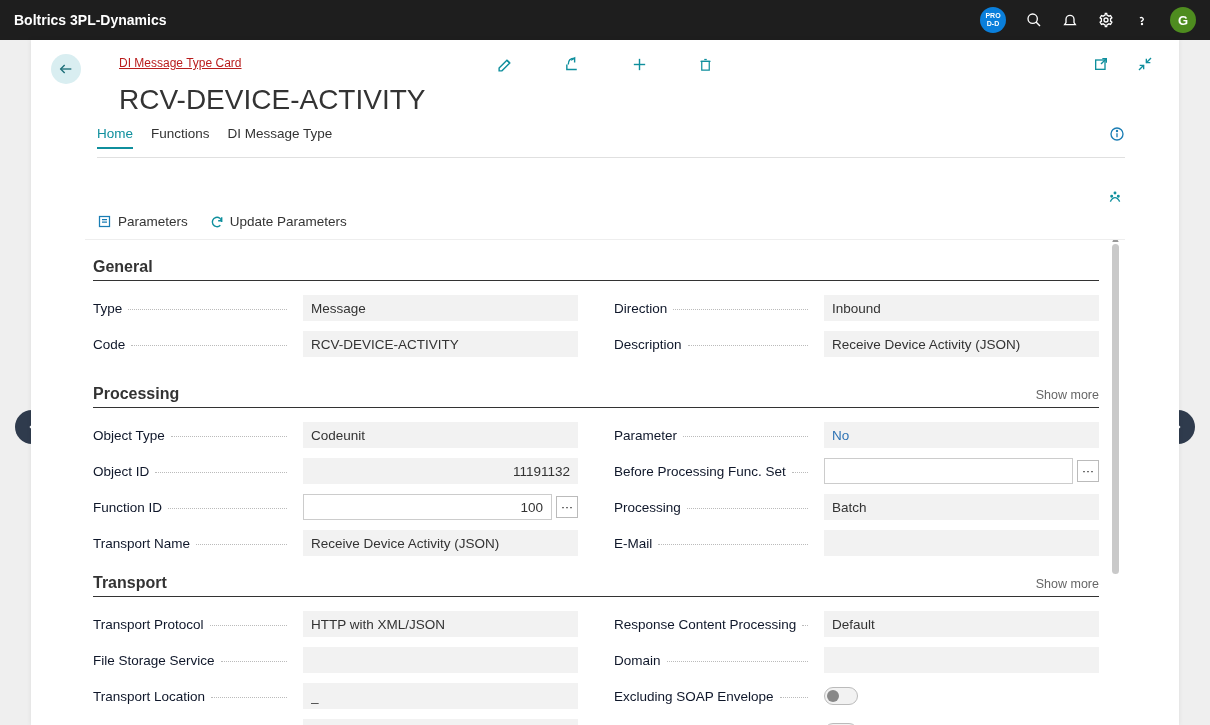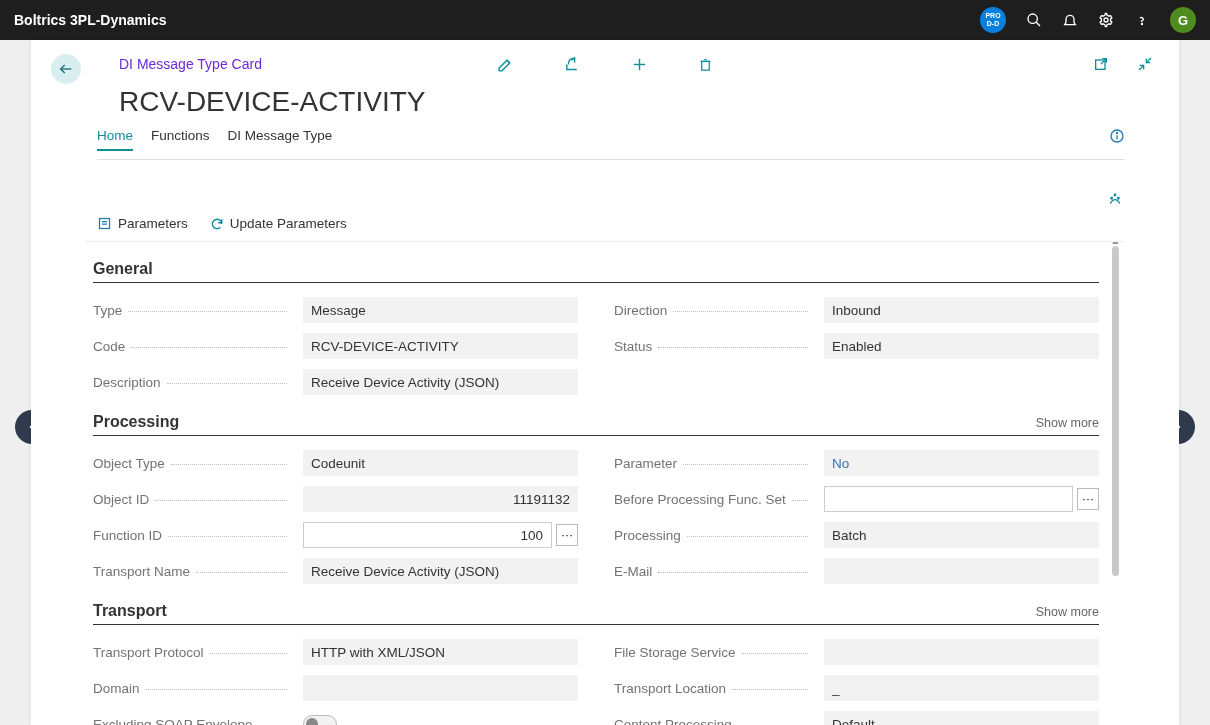--- a/index.html
+++ b/index.html
@@ -8,21 +8,21 @@
   .topbar-left { font-size: 14px; font-weight: 600; }
   .topbar-right { display: flex; align-items: center; gap: 20px; }
   .env-badge { background: #0a7fdb; color: #fff; border-radius: 50%; width: 26px; height: 26px; display:flex; align-items:center; justify-content:center; flex-direction:column; font-size: 7px; font-weight:700; line-height:8px;}
   .topbar-icon { color: #fff; cursor: pointer; }
   .topbar-icon svg { display:block; }
   .avatar-circle { background:#4e8c1f; width:26px; height:26px; border-radius:50%; display:flex; align-items:center; justify-content:center; font-size:13px; font-weight:600; color:#fff; }
   .workspace { position:relative; display:flex; justify-content:center; padding-top:0; height:685px; background:#efefef;}
   .card { background:#fff; width:1148px; height:100%; position:relative; border-radius:0; box-shadow:0 0 5px rgba(0,0,0,0.08);}
   .card-inner { padding: 12px 54px 0 54px; height:100%; position:relative;}
   .back-circle { position:absolute; left:20px; top:14px; width:30px; height:30px; border-radius:50%; background:#d9eef1; color:#1b6e77; display:flex;align-items:center;justify-content:center; cursor:pointer;}
-  .card-subtitle { font-size: 14px; color:#6d28d9; margin-left: 34px; padding-top: 4px;}
+  .card-subtitle { font-size: 12px; color:#b91c1c; margin-left: 34px; padding-top: 4px; text-decoration: underline;}
   .card-actions { position:absolute; left:0; right:0; top:16px; display:flex; justify-content:center; gap:50px;}
   .action-btn { color:#0f8f9d; cursor:pointer; }
   .card-right-actions { position:absolute; right:26px; top:16px; display:flex; gap:28px;}
   .page-title { font-size: 28px; font-weight: 300; color:#333; margin: 14px 0 10px 34px;}
   .tabs { display:flex; gap:18px; margin-left:12px; padding-bottom:8px; border-bottom:1px solid #e0e0e0; position:relative;}
   .tab { font-size: 13.5px; color:#333; padding-bottom:6px; cursor:pointer;}
   .tab.active { color:#0f8f9d; border-bottom:2px solid #0f8f9d; }
   .info-icon { position:absolute; right:0; top:0; color:#1a7db4; cursor:pointer;}
   .subbar { display:flex; align-items:center; gap:22px; padding:10px 0 10px 12px; font-size:13.5px; border-bottom:1px solid #eee;}
   .subbar-item { display:flex; align-items:center; gap:6px; color:#333; cursor:pointer;margin-top:46px; }
@@ -31,21 +31,21 @@
   .scroll-area { height: calc(100% - 155px); overflow:hidden; position:relative;margin-left:8px;}
   .content { padding-right:26px;}
   .scrollbar-fake { position:absolute; right:6px; top:4px; width:7px; height:330px; background:#c9c9c9; border-radius:4px;}
   .scrollarrow { position:absolute; right:4px; top:-8px; color:#999; font-size:11px;}
   .section { margin-top:18px; }
   .section-header { display:flex; align-items:baseline; border-bottom:1px solid #333; padding-bottom:4px;}
   .section-title { font-size:16px; font-weight:600; color:#333;}
   .showmore { margin-left:auto; font-size:12.5px; color:#666; cursor:pointer;}
   .fields-grid { display:grid; grid-template-columns: 1fr 1fr; column-gap:36px; row-gap:10px; margin-top:14px;}
   .field-row { display:flex; align-items:center; gap:10px; height:26px;}
-  .field-label-wrap { width:200px; display:flex; align-items:baseline; overflow:hidden; white-space:nowrap; font-size:13.5px; color:#737373;}
+  .field-label-wrap { width:200px; display:flex; align-items:baseline; overflow:hidden; white-space:nowrap; font-size:13.5px; color:#0f172a;}
   .dots { flex:1; border-bottom: 1.5px dotted #bbb; margin-left:6px; margin-right:6px; position:relative; top:-3px;}
   .field-value { flex:1; min-width:0;}
   .field-input { width:100%; height:26px; background:#f2f2f2; border:none; font-size:13.5px; color:#333; padding:0 8px;}
   .field-input.right { text-align:right;}
   .field-link { color:#2f74b5;}
   .assist-btn { width:22px; height:22px; border:1px solid #bbb; background:#fff; display:flex; align-items:center; justify-content:center; font-size:12px; cursor:pointer; margin-left:4px;}
   .combo-wrap { display:flex; align-items:center;}
   .combo-wrap .field-input { flex:1;}
   .toggle { width:34px; height:18px; border:1px solid #bbb; border-radius:9px; background:#f2f2f2; position:relative;}
   .toggle::after { content:""; width:12px; height:12px; border-radius:50%; background:#888; position:absolute; left:2px; top:2px;}
@@ -212,27 +212,20 @@
                 </div>
               <div class="field-row">
                   <div class="field-label-wrap">
                     <span>Code</span>
                     <span class="dots"></span>
                   </div>
                   <div class="field-value"><input class="field-input" readonly="" value="RCV-DEVICE-ACTIVITY" style=""></div>
                 </div>
               <div class="field-row">
                   <div class="field-label-wrap">
-                    <span>Status</span>
-                    <span class="dots"></span>
-                  </div>
-                  <div class="field-value"><input class="field-input" readonly="" value="Enabled" style=""></div>
-                </div>
-              <div class="field-row">
-                  <div class="field-label-wrap">
                     <span>Description</span>
                     <span class="dots"></span>
                   </div>
                   <div class="field-value"><input class="field-input" readonly="" value="Receive Device Activity (JSON)" style=""></div>
                 </div>
               <div></div>
             </div>
           </div>
 
           <div class="section">
@@ -314,20 +307,27 @@
             <div class="fields-grid">
               <div class="field-row">
                   <div class="field-label-wrap">
                     <span>Transport Protocol</span>
                     <span class="dots"></span>
                   </div>
                   <div class="field-value"><input class="field-input" readonly="" value="HTTP with XML/JSON" style=""></div>
                 </div>
               <div class="field-row">
                   <div class="field-label-wrap">
+                    <span>Response Content Processing</span>
+                    <span class="dots"></span>
+                  </div>
+                  <div class="field-value"><input class="field-input" readonly="" value="Default" style=""></div>
+                </div>
+              <div class="field-row">
+                  <div class="field-label-wrap">
                     <span>File Storage Service</span>
                     <span class="dots"></span>
                   </div>
                   <div class="field-value"><input class="field-input" readonly="" value="" style=""></div>
                 </div>
               <div class="field-row">
                   <div class="field-label-wrap">
                     <span>Domain</span>
                     <span class="dots"></span>
                   </div>

